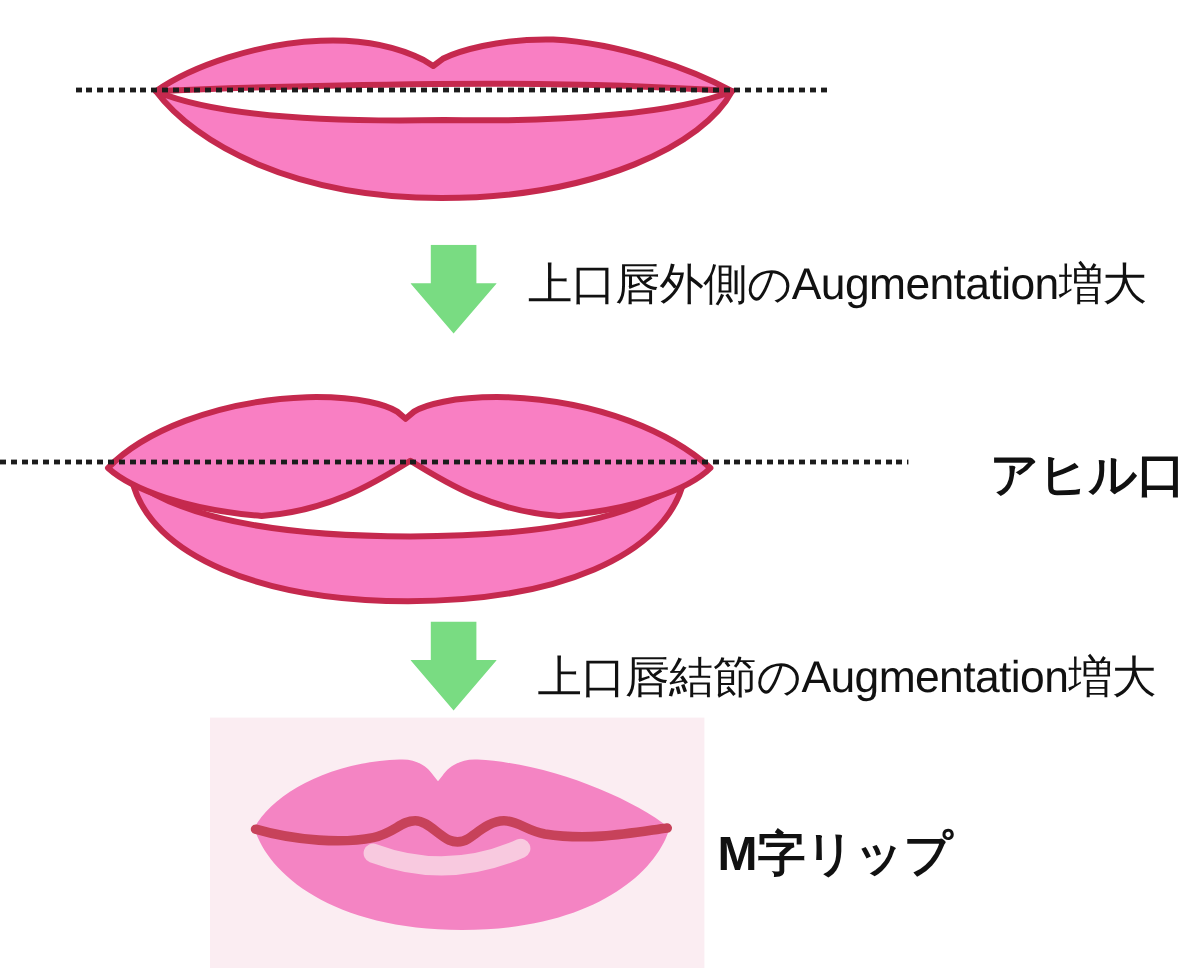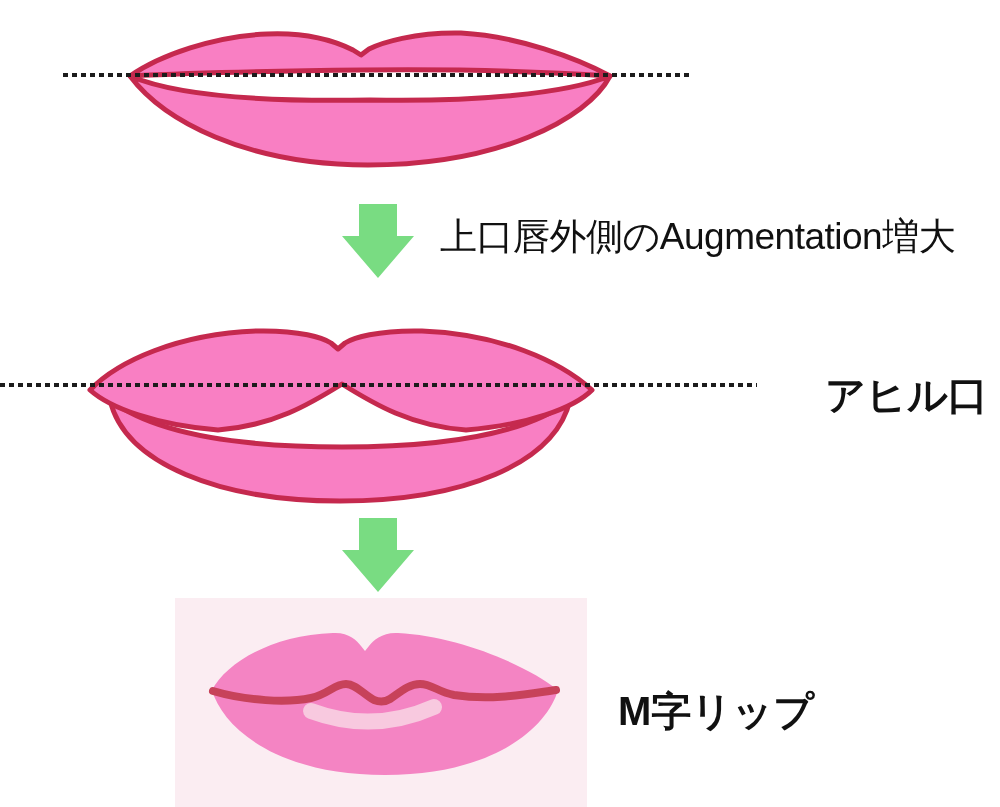--- a/index.html
+++ b/index.html
@@ -75,21 +75,21 @@
 
   .side-label {
     position: absolute;
     font-size: 40px;
     font-weight: 600;
     color: var(--text-color, #111111);
     white-space: nowrap;
     z-index: 2;
   }
   .label-duck { left: 825px; top: 368px; }
-  .label-m    { left: 618px; top: 684px; }
+  .label-m    { left: 598px; top: 684px; }
 
   .panel {
     position: absolute;
     left: 175px;
     top: 598px;
     width: 412px;
     height: 209px;
     background: var(--panel-bg, #fbedf2);
     z-index: 1;
   }
@@ -113,20 +113,21 @@
   <div class="dotted-line line2"></div>
   <svg class="lips lips2" viewBox="0 0 520 185" aria-hidden="true">
     <path class="outlined-lip" d="M 30,78 C 75,112 160,125 262,125 C 364,125 447,112 490,78 C 475,142 382,179 260,179 C 140,179 45,142 30,78 Z"></path>
     <path class="outlined-lip" d="M 10,68 C 38,39 98,12 176,9 C 221,8 243,16 251,21 L 258,27 L 265,21 C 273,16 297,8 342,9 C 420,12 480,39 512,68 C 494,86 448,103 386,108 C 331,104 294,82 262,62 C 230,82 193,104 138,108 C 76,103 30,86 10,68 Z"></path>
   </svg>
   <div class="side-label label-duck">アヒル口</div>
 
   <svg class="arrow arrow2" viewBox="0 0 72 75" aria-hidden="true">
     <polygon points="17,0 55,0 55,32 72,32 36,74 0,32 17,32"></polygon>
   </svg>
+  <div class="step-caption caption2">上口唇結節のAugmentation増大</div>
 
   <div class="panel"></div>
   <svg class="lips lips3" viewBox="0 0 380 165" aria-hidden="true">
     <path class="flat-lip" d="M 17,68 C 32,40 78,13 138,11 C 153,10 162,18 166,24 L 170,29 L 174,24 C 178,18 188,10 203,11 C 262,14 330,42 363,68 C 352,106 298,153 190,153 C 82,153 28,106 17,68 Z"></path>
     <path class="m-mouth-line" d="M 18,69 C 52,79 92,81 116,76 C 134,72 139,62 151,62 C 161,62 169,73 179,78 C 184,80 190,80 195,77 C 203,72 213,62 225,62 C 237,62 243,70 259,73 C 297,79 332,72 361,68"></path>
     <path class="m-highlight" d="M 116,89 Q 178,112 239,85"></path>
   </svg>
   <div class="side-label label-m">M字リップ</div>
 
 </div>

